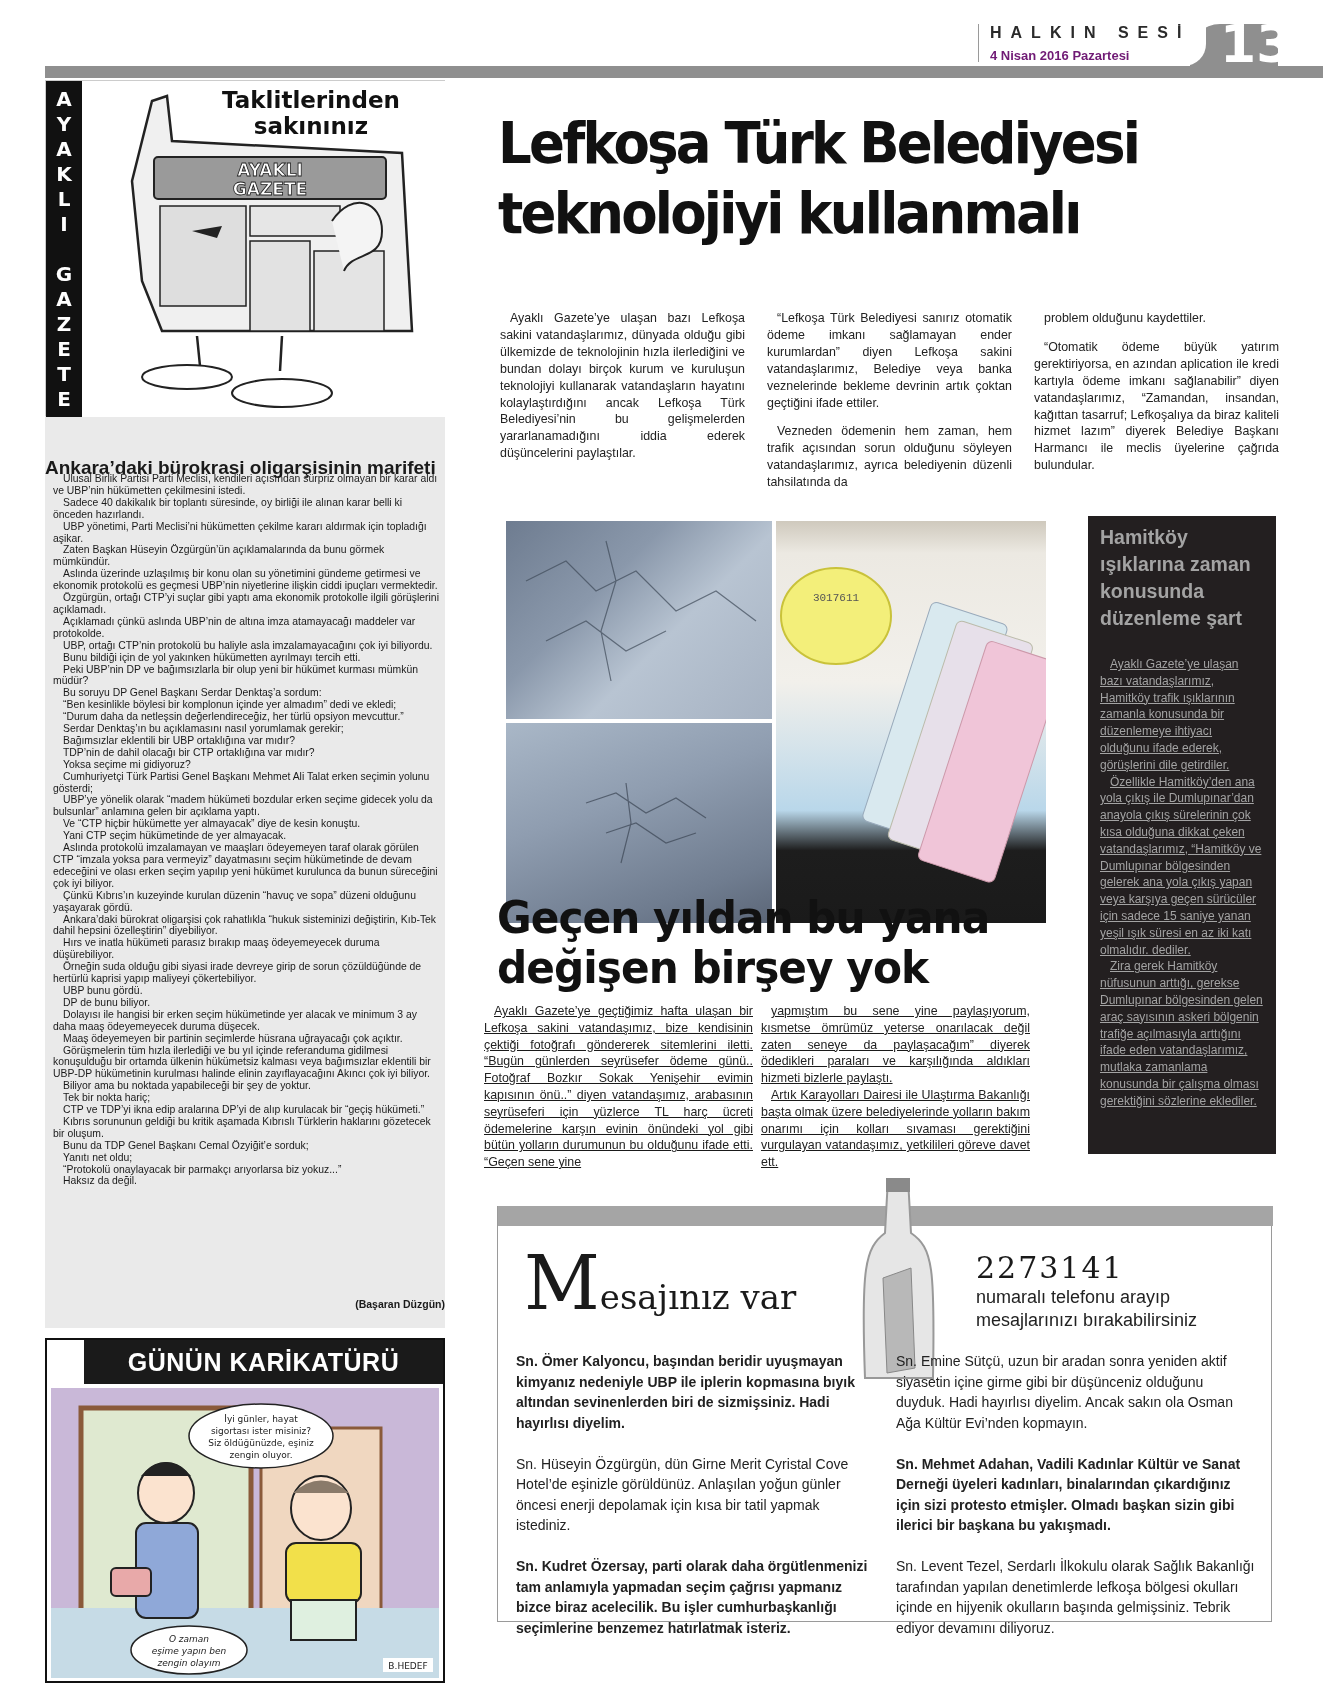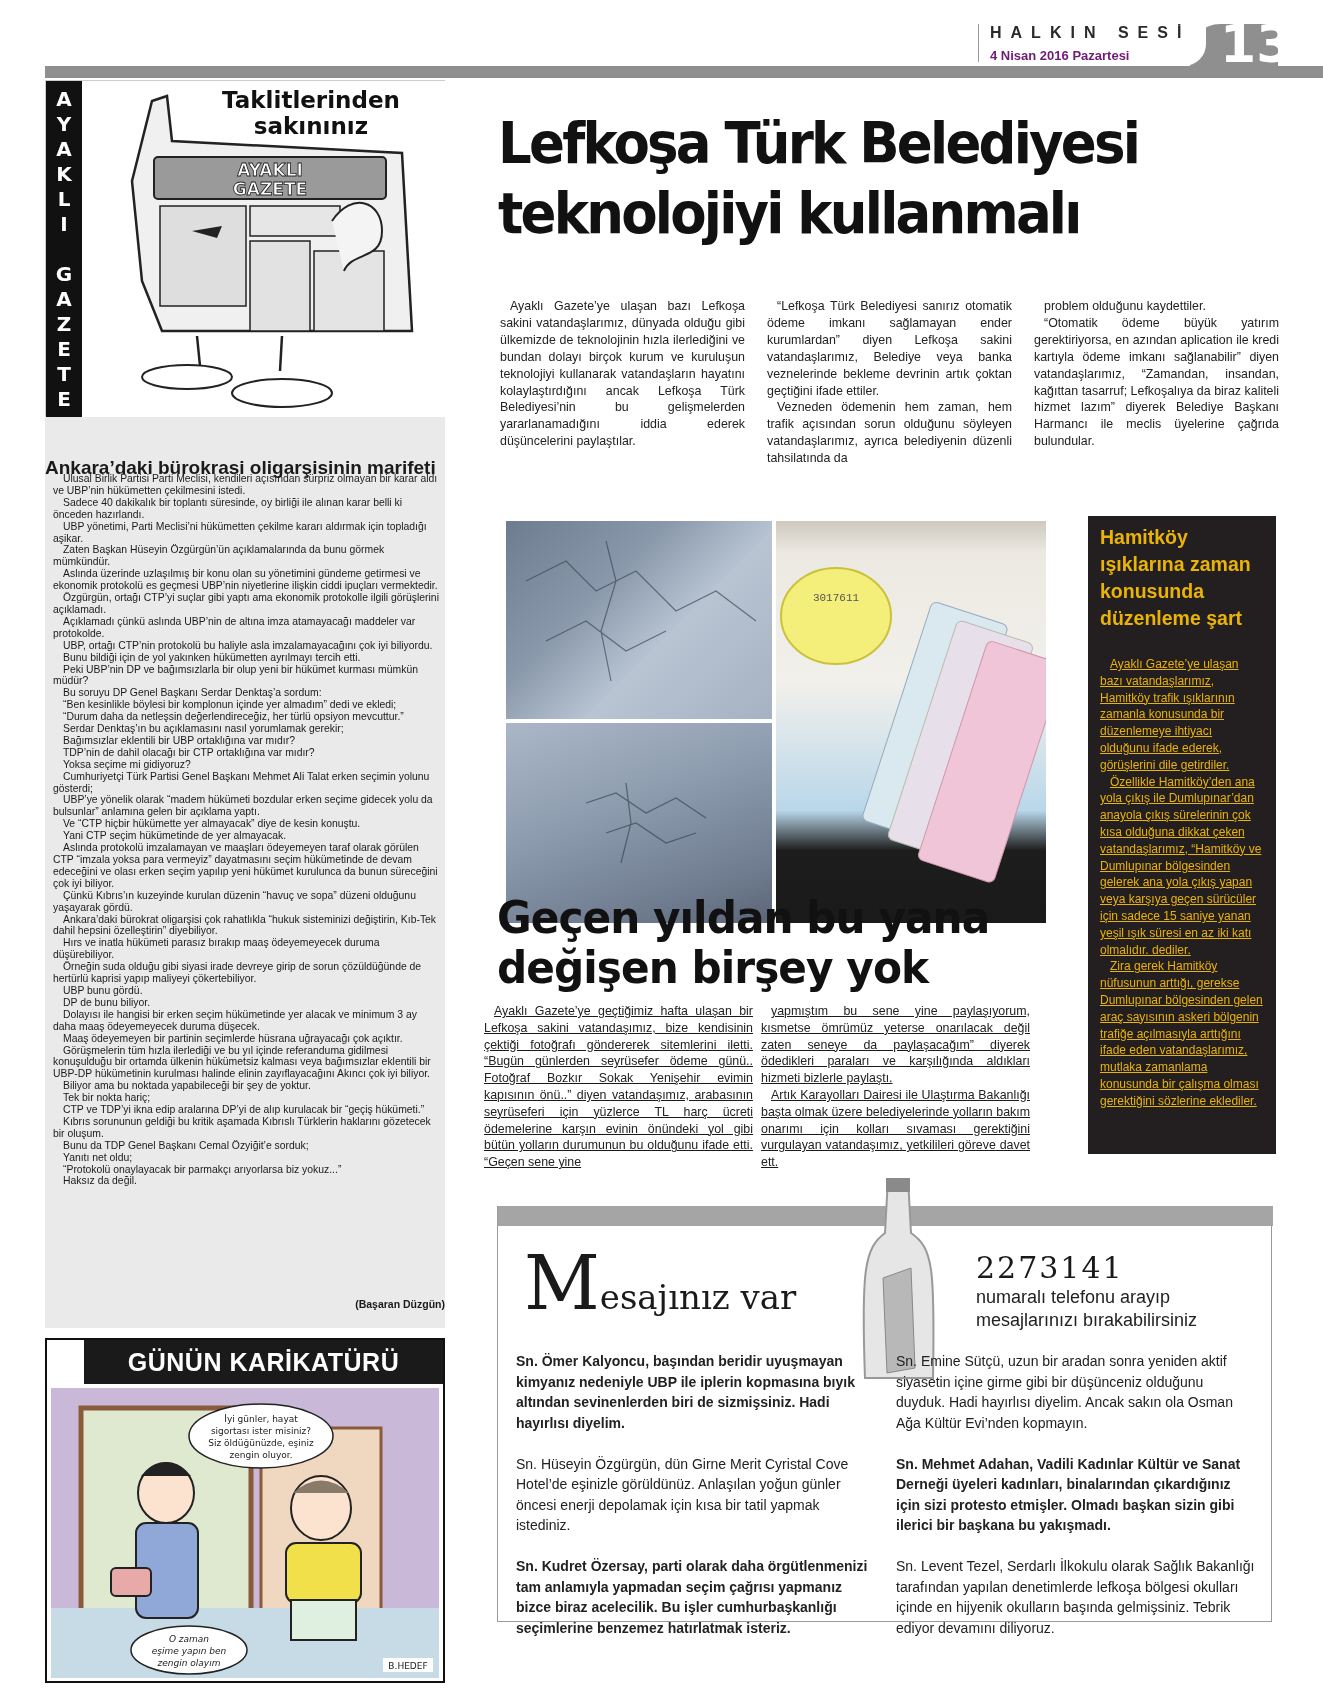--- a/index.html
+++ b/index.html
@@ -33,36 +33,36 @@
   
   .cartoon-box { position: absolute; left: 45px; top: 1338px; width: 400px; height: 345px; border: 2px solid #111; background: #fff; padding-left: 37px; }
   .cartoon-header { height: 44px; background: #1a1a1a; color: #fff; font-size: 25px; font-weight: bold; text-align: center; line-height: 44px; letter-spacing: 0.5px; }
   .cartoon-art { position: absolute; left: 4px; top: 48px; width: 388px; height: 290px; }
 
   
   .main-headline { position: absolute; left: 498px; top: 108px; width: 800px; font-family: "DejaVu Sans", sans-serif; font-weight: bold;
                    font-size: 57px; line-height: 70px; letter-spacing: -3px; color: #111; transform: scaleX(0.93); transform-origin: left top; }
   .main-cols { position: absolute; left: 500px; top: 298px; width: 780px; display: flex; gap: 22px; }
   .main-cols .mcol { width: 245px; font-size: 12.4px; line-height: 16.9px; text-align: justify; color: #222; }
-  .mcol p { text-indent: 10px; }
+  .mcol p { text-indent: 10px; margin-top: 12px; }
 
   
   .photo { position: absolute; overflow: hidden; }
   .photo-road1 { left: 506px; top: 521px; width: 266px; height: 198px; background: linear-gradient(135deg, #6e7c90 0%, #8a98ab 35%, #b8c4d2 60%, #a6b2c2 100%); }
   .photo-road2 { left: 506px; top: 723px; width: 266px; height: 200px; background: linear-gradient(160deg, #a9b7c7 0%, #8f9db0 40%, #6f7c8f 80%, #5b6677 100%); }
   .photo-money { left: 776px; top: 521px; width: 270px; height: 402px; background: linear-gradient(180deg, #cfc9bd 0%, #ece9e2 8%, #f2f0eb 40%, #b9d7ea 72%, #1d1d1d 82%, #1a1a1a 100%); }
 
   .sub-headline { position: absolute; left: 497px; top: 893px; width: 560px; font-family: "DejaVu Sans", sans-serif; font-weight: bold;
                   font-size: 44px; line-height: 50px; letter-spacing: -1px; color: #111; transform: scaleX(0.96); transform-origin: left top; }
   .sub-cols { position: absolute; left: 484px; top: 1003px; width: 556px; display: flex; gap: 8px; text-decoration: underline; }
   .sub-cols .scol { width: 269px; font-size: 12.4px; line-height: 16.8px; text-align: justify; color: #222; }
   .scol p { text-indent: 10px; }
 
   
-  .side-box { position: absolute; left: 1088px; top: 516px; width: 188px; height: 638px; background: #231f20; color: #eab308; padding: 8px 12px; }
+  .side-box { position: absolute; left: 1088px; top: 516px; width: 188px; height: 638px; background: #231f20; color: #a3a3a3; padding: 8px 12px; }
   .side-title { font-size: 19.5px; font-weight: bold; line-height: 27px; }
   .side-body { margin-top: 24px; font-size: 12px; line-height: 16.8px; text-decoration: underline; }
   .side-body p { text-indent: 10px; }
 
   
   .msg-box { position: absolute; left: 497px; top: 1206px; width: 775px; height: 416px; border: 1px solid #9a9a9a; border-top: none; background: #fff; }
   .msg-bar { position: absolute; left: 0; top: 0; width: 775px; height: 20px; background: #a5a5a5; }
   .msg-title { position: absolute; left: 26px; top: 40px; font-family: "DejaVu Serif", serif; color: #1a1a1a; line-height: 1; }
   .msg-title .big { font-size: 74px; font-weight: normal; }
   .msg-title .rest { font-size: 34px; }

